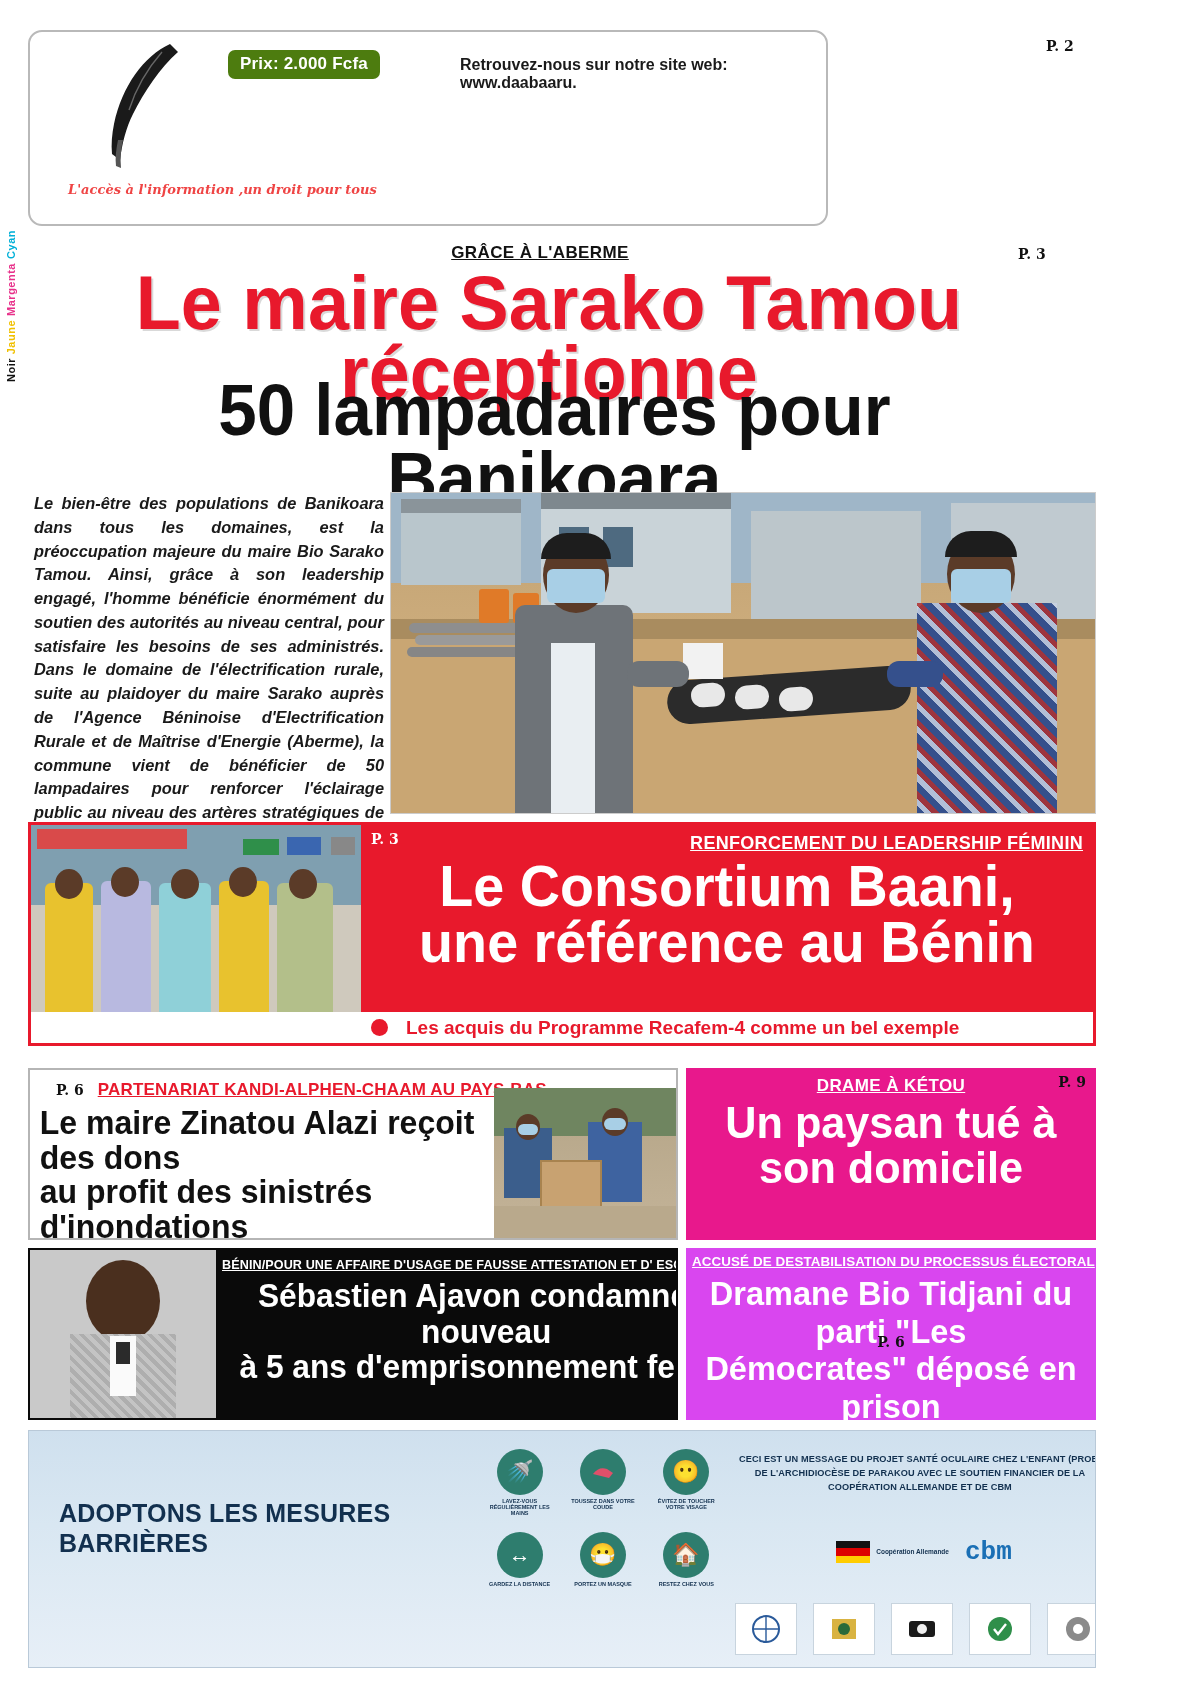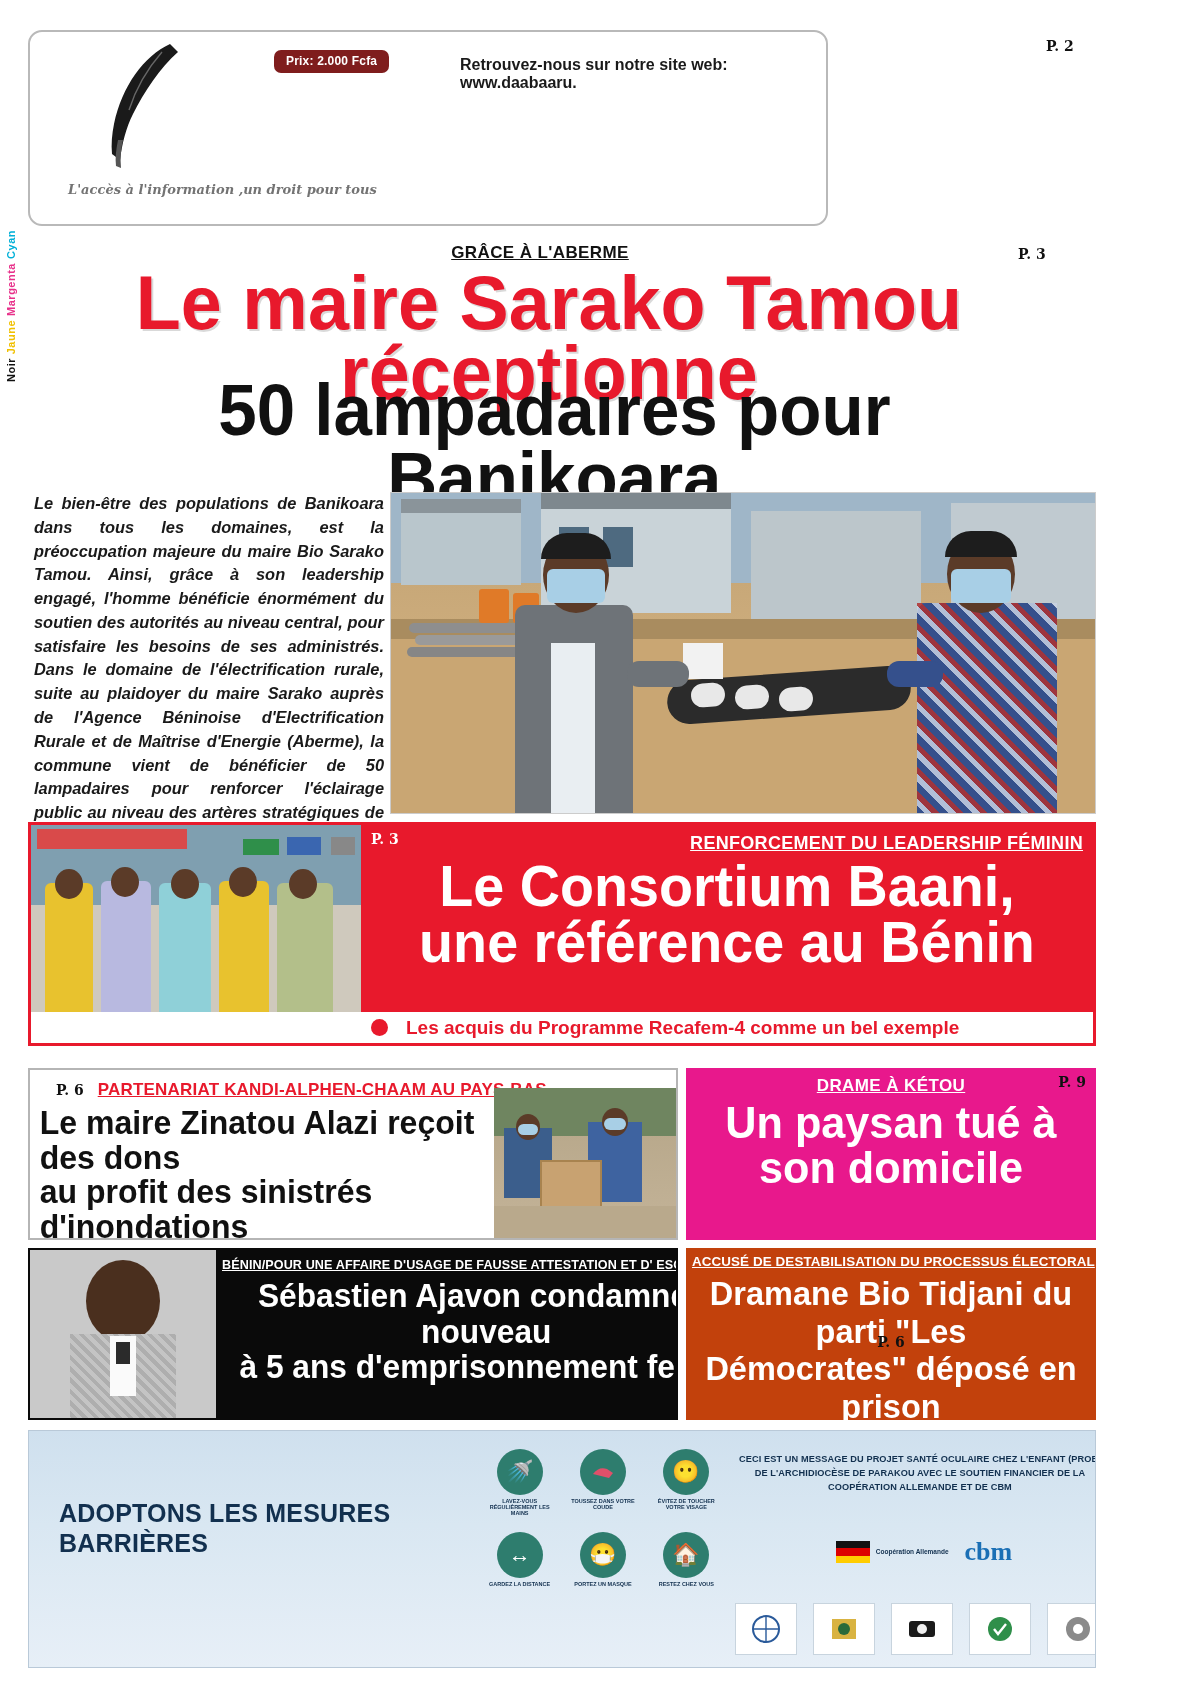--- a/index.html
+++ b/index.html
@@ -40,33 +40,33 @@
   .logo-text {
     position: absolute; left: 40px; top: 46px;
     font-family: "DejaVu Serif", serif;
     font-style: italic; font-weight: 700;
     font-size: 108px; line-height: 1;
     color: #e41e26; letter-spacing: -2px;
     text-shadow: 2px 2px 0 rgba(0,0,0,.18);
   }
   .price-badge {
     position: absolute; left: 198px; top: 18px;
-    background: #7f1d1d; color: #fff; border-radius: 7px;
-    padding: 4px 12px 5px; font-size: 12px; font-weight: 700;
-    font-family: "Liberation Sans", sans-serif; letter-spacing: .2px; margin-left: 46px;
+    background: #4d7c0f; color: #fff; border-radius: 7px;
+    padding: 4px 12px 5px; font-size: 17px; font-weight: 700;
+    font-family: "Liberation Sans", sans-serif; letter-spacing: .2px;
   }
   .website {
     position: absolute; left: 430px; top: 24px;
     font-size: 16px; font-weight: 700; color: #1a1a1a;
     font-family: "Liberation Sans", sans-serif;
   }
   .tagline {
     position: absolute; left: 38px; top: 150px;
     font-family: "DejaVu Serif", serif; font-style: italic;
-    font-size: 13px; color: #737373; font-weight: 700;
+    font-size: 13px; color: #ef4444; font-weight: 700;
   }
   .subbar {
     position: absolute; left: 14px; right: 10px; bottom: 4px; height: 22px;
     background: #111; color: #fff; display: flex; align-items: center;
     justify-content: center;
     font-size: 11.5px; font-weight: 700; letter-spacing: .1px;
     font-family: "Liberation Sans", sans-serif; white-space: nowrap;
   }
 
   
@@ -227,21 +227,21 @@
     text-align: center; font-size: 12.6px; font-weight: 700;
     text-decoration: underline; letter-spacing: .1px; white-space: nowrap;
   }
   .ajavon-title {
     text-align: center; margin-top: 6px;
     font-size: 33px; line-height: 1.08; font-weight: 700;
     transform: scaleX(.96); transform-origin: center;
   }
   .dramane {
     position: absolute; left: 686px; top: 1248px; width: 410px; height: 172px;
-    background: #c2410c; color: #fff; overflow: hidden; padding: 6px 6px 10px;
+    background: #d946ef; color: #fff; overflow: hidden; padding: 6px 6px 10px;
     position: absolute;
   }
   .dramane-kicker {
     text-align: center; font-size: 13.4px; font-weight: 700;
     text-decoration: underline; letter-spacing: .1px; white-space: nowrap;
   }
   .dramane-title {
     text-align: center; margin-top: 6px;
     font-size: 33.5px; line-height: 1.12; font-weight: 700;
     transform: scaleX(.97); transform-origin: center;
@@ -279,21 +279,21 @@
     position: absolute; left: 706px; top: 22px; width: 370px;
     font-size: 9.2px; line-height: 1.5; font-weight: 700; color: #12304f;
     text-align: center; letter-spacing: .1px;
   }
   .sponsor-row {
     position: absolute; left: 712px; top: 92px; width: 366px; height: 58px;
     display: flex; align-items: center; justify-content: center; gap: 16px;
   }
   .flag-de { width: 34px; height: 22px; background: linear-gradient(#111 33%, #d00 33%, #d00 66%, #fc0 66%); }
   .spon-txt { font-size: 6.5px; font-weight: 700; color: #12304f; line-height:1.2; text-align:center; }
-  .cbm-logo { font-size: 26px; font-weight: 700; color: #1a6fb5; font-family:Liberation Serif, serif;text-align:center; }
+  .cbm-logo { font-size: 26px; font-weight: 700; color: #1a6fb5; font-family:Liberation Mono, monospace;text-align:center; }
   .logo-strip {
     position: absolute; left: 706px; bottom: 10px; width: 374px; height: 56px;
     display: flex; align-items: center; justify-content: space-between;
   }
   .logo-box {
     width: 62px; height: 52px; background: #fff; border: 1px solid #c8d4de;
     display: flex; align-items: center; justify-content: center;
     font-size: 20px;
   }
 </style>

